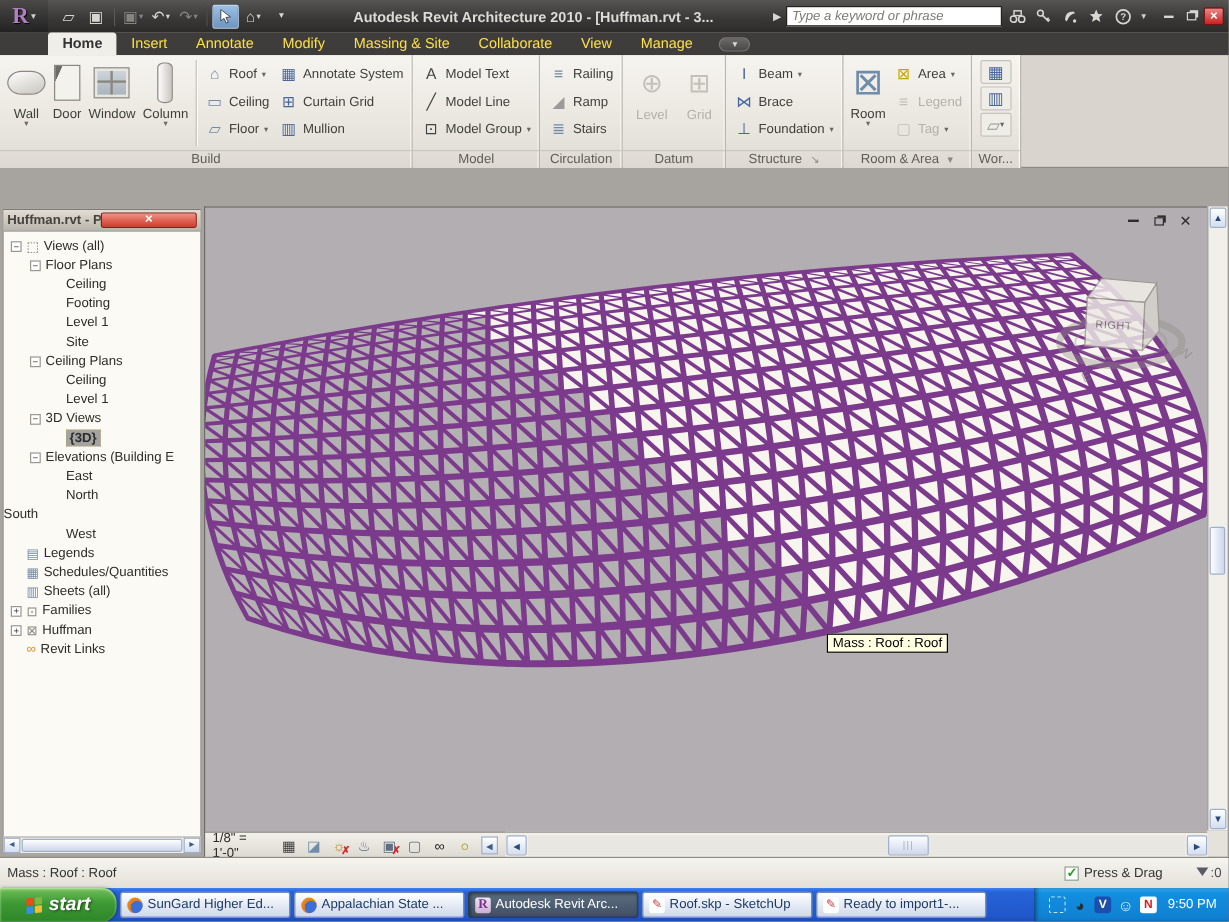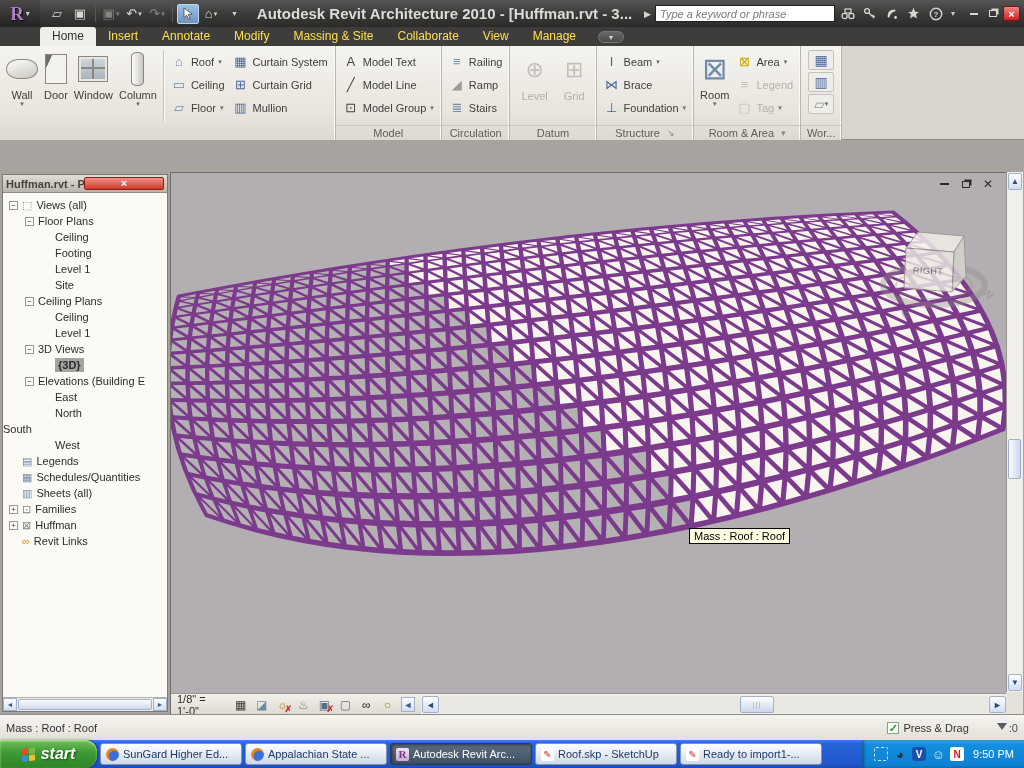--- a/index.html
+++ b/index.html
@@ -10,36 +10,36 @@
   #titlebar{position:absolute;left:0;top:0;width:1024px;height:27px;background:linear-gradient(#565553,#3a3937 55%,#2c2b29);display:flex;align-items:center;color:#d8d6d2;}
   #app-button{width:40px;height:27px;display:flex;align-items:center;justify-content:center;background:linear-gradient(#4a4948,#222);cursor:pointer;}
   .r-logo{font-family:"Liberation Serif",serif;font-size:19px;font-weight:bold;color:#b07ec2;text-shadow:1px 1px 1px #000;}
   .tb-caret{font-size:8px;color:#cfcdc9;margin-left:2px;}
   #qat{display:flex;align-items:center;gap:1px;margin-left:6px;}
   .qbtn{min-width:22px;height:20px;display:flex;align-items:center;justify-content:center;font-size:13px;color:#d8d6d2;border-radius:2px;cursor:pointer;}
   .qbtn .mini{font-size:7px;margin-left:1px;}
   .qbtn.dim{color:#878582;}
   .qbtn.hl{background:linear-gradient(#9cc0e4,#6e94c0);border:1px solid #b9d6ee;}
   .qsep{width:1px;height:16px;background:#1d1c1b;border-right:1px solid #5a5957;margin:0 3px;}
-  #title-text{flex:1;text-align:center;font-size:15px;font-weight:bold;color:#dddbd7;white-space:nowrap;overflow:hidden;}
+  #title-text{flex:1;text-align:center;font-size:12px;font-weight:bold;color:#dddbd7;white-space:nowrap;overflow:hidden;}
   #search-wrap{display:flex;align-items:center;gap:4px;margin-right:6px;}
   #search-exp{color:#d8d6d2;font-size:9px;}
   #help-search{width:180px;height:17px;border:1px solid #23221f;font-style:italic;font-size:11px;padding:0 4px;color:#555;background:#fff;}
   #help-search::placeholder{color:#7c7a76;font-style:italic;}
   .tico{width:18px;height:18px;display:flex;align-items:center;justify-content:center;cursor:pointer;}
   #win-btns{display:flex;align-items:center;gap:2px;margin:0 4px;}
   .wbtn{width:17px;height:15px;display:flex;align-items:center;justify-content:center;color:#d8d6d2;font-size:11px;cursor:pointer;}
   .wbtn .bar{width:8px;height:2px;background:#d8d6d2;}
   .wbtn .rst{width:8px;height:7px;border:1px solid #d8d6d2;box-shadow:2px -2px 0 -0.5px #d8d6d2;}
   .wbtn.close{background:linear-gradient(#e88,#c22);border:1px solid #801010;border-radius:2px;color:#fff;font-weight:bold;}
 
   
   #tabbar{position:absolute;left:0;top:27px;width:1024px;height:19px;background:#3e3d3b;display:flex;align-items:flex-end;padding-left:40px;}
   .tab{padding:2px 12px 3px;font-size:12px;color:#fde047;cursor:pointer;white-space:nowrap;}
-  .tab.active{background:#f0eee8;color:#333;border-radius:3px 3px 0 0;font-weight:normal;padding-left:12px;}
+  .tab.active{background:#f0eee8;color:#333;border-radius:3px 3px 0 0;font-weight:bold;padding-left:12px;}
   #tab-pill{margin-left:10px;margin-bottom:3px;width:26px;height:12px;background:linear-gradient(#6a6967,#4a4947);border:1px solid #787673;border-radius:6px;color:#d8d6d2;font-size:7px;display:flex;align-items:center;justify-content:center;cursor:pointer;}
 
   
   #ribbon{position:absolute;left:0;top:46px;width:1024px;height:94px;background:#d9d5ce;display:flex;border-bottom:1px solid #8e8b85;}
   .panel{height:94px;background:linear-gradient(#f6f4ef,#e7e4dd 72%,#ddd9d2);border-right:1px solid #b9b6af;box-shadow:inset -1px 0 0 #fbfaf7;display:flex;flex-direction:column;}
   .pbody{flex:1;display:flex;align-items:flex-start;padding:2px 3px 0;}
   .plabel{height:15px;font-size:11px;color:#5f5d58;text-align:center;border-top:1px solid #cac7c0;display:flex;align-items:center;justify-content:center;gap:3px;}
   .bigbtn{display:flex;flex-direction:column;align-items:center;padding:1px 3px;cursor:pointer;}
   .bicon{height:40px;display:flex;align-items:center;justify-content:center;}
   .blabel{font-size:11px;color:#3f3e3a;white-space:nowrap;}
@@ -259,32 +259,33 @@
             </div>
             <div class="rsmall">
               <span class="ric" style="color: rgb(111, 140, 171);">▱</span>
               <span>Floor</span>
               <span class="mini">▾</span>
             </div>
           </div>
         <div class="smallcol">
             <div class="rsmall">
               <span class="ric" style="color: rgb(73, 103, 156);">▦</span>
-              <span>Curtain System</span>
+              <span>Annotate System</span>
             </div>
             <div class="rsmall">
               <span class="ric" style="color: rgb(73, 103, 156);">⊞</span>
               <span>Curtain Grid</span>
             </div>
             <div class="rsmall">
               <span class="ric" style="color: rgb(73, 103, 156);">▥</span>
               <span>Mullion</span>
             </div>
           </div>
       </div>
+      <div class="plabel">Build</div>
     </div>
 
     <div class="panel">
       <div class="pbody">
           <div class="smallcol">
             <div class="rsmall">
               <span class="ric" style="color: rgb(68, 68, 68);">A</span>
               <span>Model Text</span>
             </div>
             <div class="rsmall">

